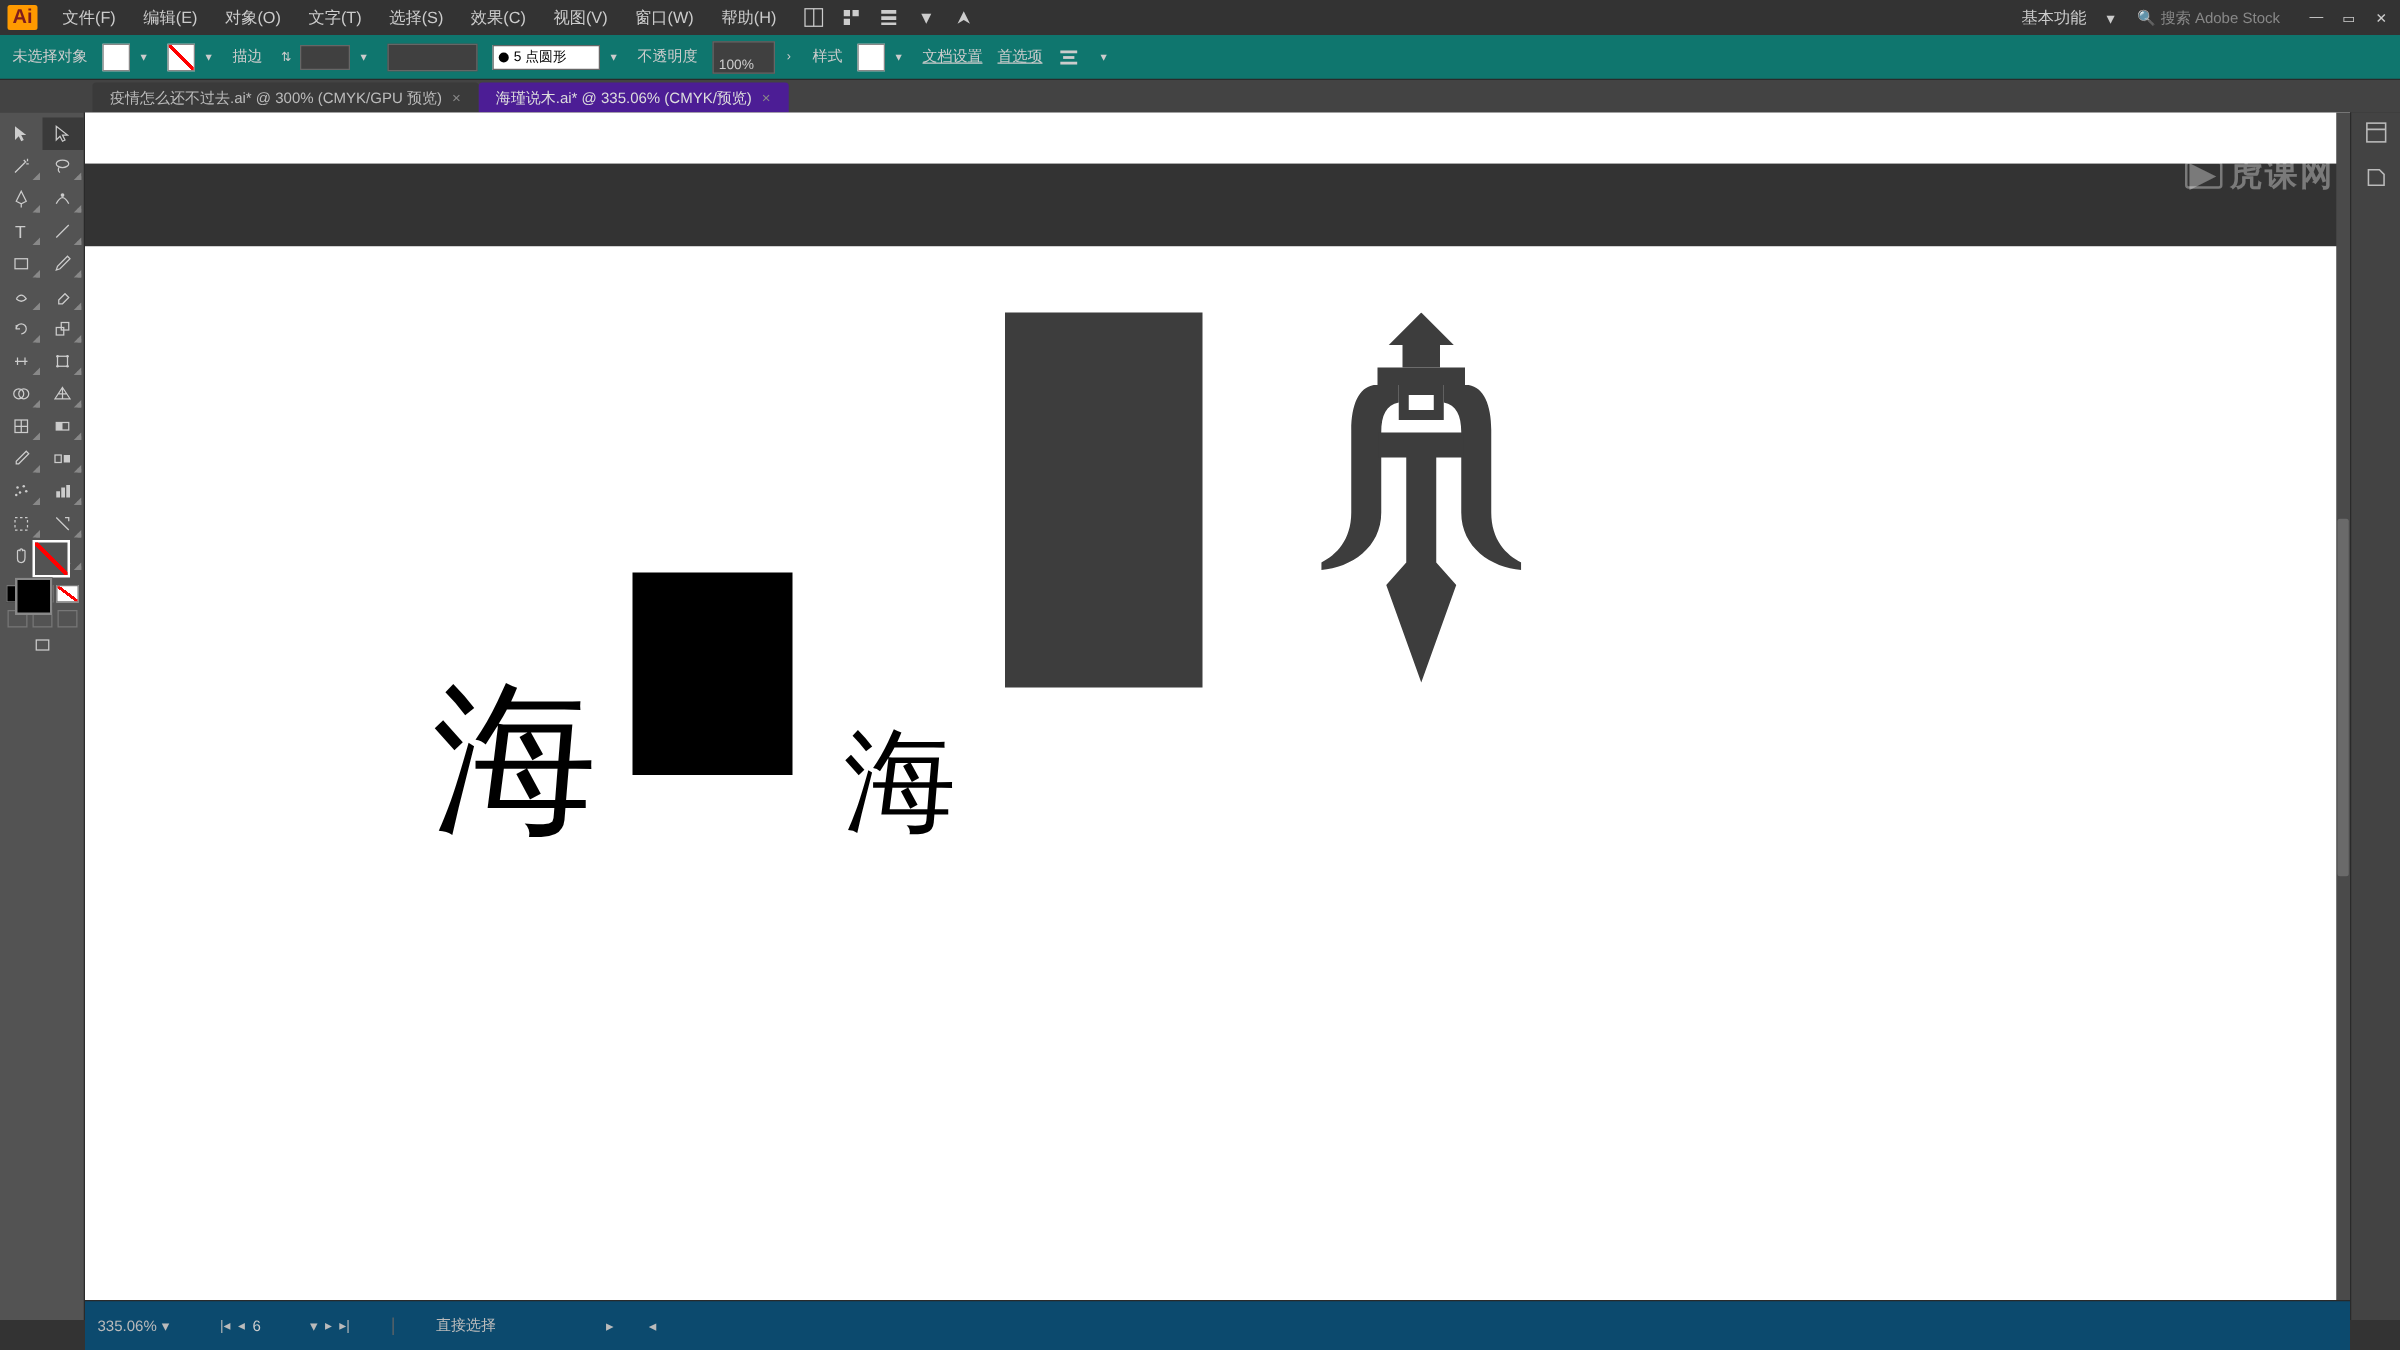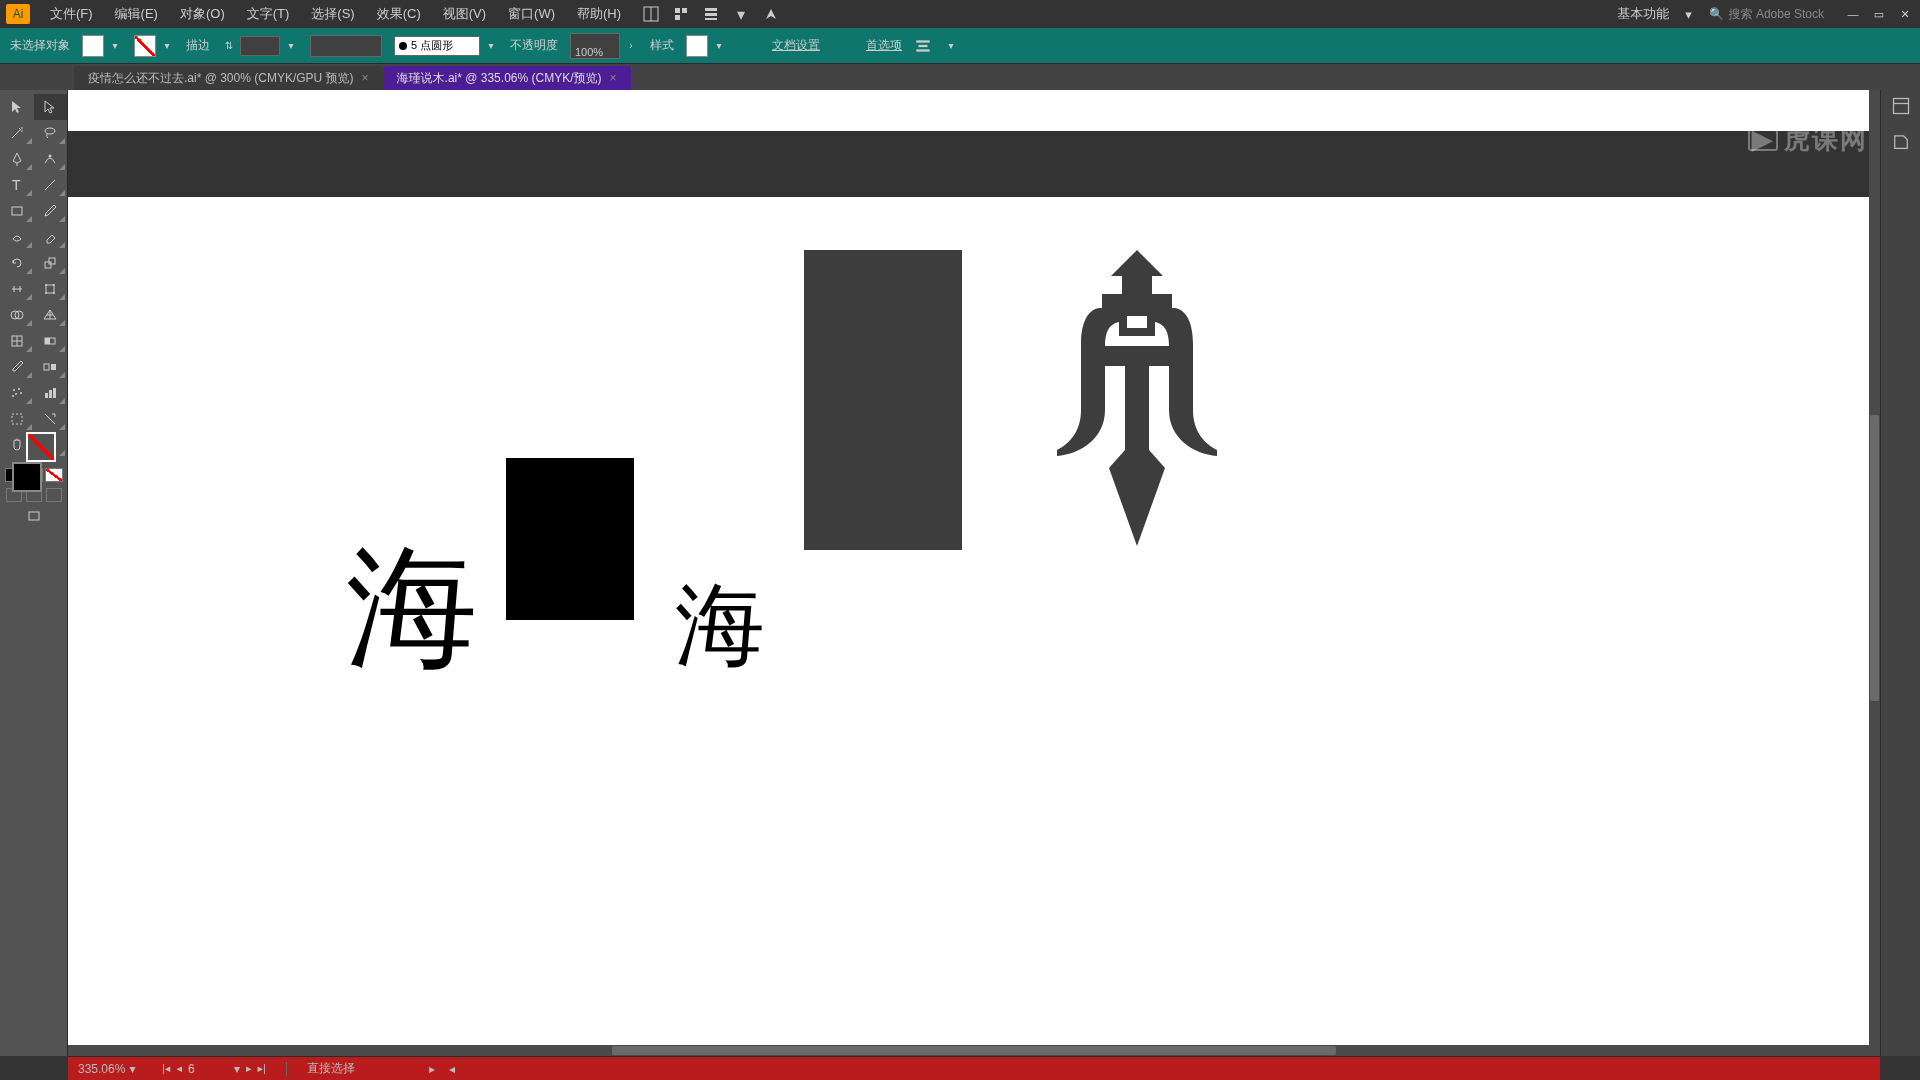--- a/index.html
+++ b/index.html
@@ -1,20 +1,20 @@
 <!DOCTYPE html>
 <html><head>
 <meta charset="utf-8">
 <style>
 * { margin: 0; padding: 0; box-sizing: border-box; font-family: "Microsoft YaHei", sans-serif; }
 body { width: 1920px; height: 1080px; background: #333; overflow: hidden; position: relative; }
 
 
 .menubar { height: 28px; background: #333; display: flex; align-items: center; padding: 0 6px; gap: 2px; }
-.ai-logo { width: 24px; height: 20px; background: #ff9a00; color: #14532d; font-weight: normal; font-size: 12px; display: flex; align-items: center; justify-content: center; border-radius: 2px; margin-right: 8px; }
+.ai-logo { width: 24px; height: 20px; background: #ff9a00; color: #7f1d1d; font-weight: bold; font-size: 16px; display: flex; align-items: center; justify-content: center; border-radius: 2px; margin-right: 8px; }
 .menu-item { color: #ccc; font-size: 13px; padding: 4px 10px; cursor: pointer; }
 .menubar-icons { margin-left: 10px; display: flex; gap: 14px; align-items: center; }
 .mb-icon { width: 16px; height: 16px; display: flex; align-items: center; justify-content: center; color: #ccc; }
 .menubar-right { margin-left: auto; display: flex; align-items: center; gap: 12px; }
 .workspace-sel { color: #ccc; font-size: 13px; padding: 2px 6px; display: flex; align-items: center; gap: 16px; }
 .search-box { display: flex; align-items: center; gap: 4px; color: #888; font-size: 12px; }
 .win-controls { display: flex; gap: 8px; margin-left: 8px; }
 .win-btn { width: 18px; height: 14px; color: #ccc; font-size: 11px; display: flex; align-items: center; justify-content: center; }
 
 
@@ -25,21 +25,21 @@
 .swatch-none { background: #fff; position: relative; }
 .swatch-none::after { content: ''; position: absolute; left: 0; top: 0; right: 0; bottom: 0; background: linear-gradient(to top right, transparent 45%, red 45%, red 55%, transparent 55%); }
 .dd-small { width: 14px; height: 14px; color: #ccc; font-size: 10px; display: flex; align-items: center; justify-content: center; }
 .stroke-width-input { width: 40px; height: 20px; background: #404040; border: 1px solid #666; }
 .brush-preview { width: 72px; height: 22px; background: #404040; border: 1px solid #666; }
 .pill { display: flex; align-items: center; gap: 4px; }
 .num-input { width: 50px; height: 20px; background: #404040; border: 1px solid #666; color: #ccc; font-size: 11px; text-align: left; padding: 12px 4px; }
 .profile-sel { display: flex; align-items: center; gap: 4px; }
 .profile-box { width: 86px; height: 20px; background: #fff; border: 1px solid #666; display: flex; align-items: center; padding: 0 4px; font-size: 11px; gap: 4px; }
 .profile-dot { width: 8px; height: 8px; border-radius: 50%; background: #000; }
-.link-btn { color: #ccc; font-size: 12px; text-decoration: underline; cursor: pointer; margin-left: 34px; }
+.link-btn { color: #ccc; font-size: 12px; text-decoration: underline; cursor: pointer; }
 .align-icon { width: 18px; height: 18px; display: flex; align-items: center; justify-content: center; color: #ccc; }
 
 
 .tabbar { height: 26px; background: #434343; display: flex; align-items: flex-end; padding-left: 74px; }
 .tab { height: 24px; padding: 0 14px; display: flex; align-items: center; gap: 8px; font-size: 12px; color: #bbb; border-top-left-radius: 3px; border-top-right-radius: 3px; }
 .tab.inactive { background: #3a3a3a; }
 .tab.active { background: #4c1d95; color: #ddd; }
 .tab-close { font-size: 12px; color: #888; }
 
 
@@ -80,21 +80,21 @@
 .hai-small { position: absolute; left: 607px; top: 475px; font-size: 90px; font-family: "SimSun", serif; color: #000; }
 .gray-rect { position: absolute; left: 736px; top: 160px; width: 158px; height: 300px; background: #3d3d3d; }
 
 .crest { position: absolute; left: 989px; top: 160px; width: 160px; height: 300px; }
 
 
 .rightstrip { width: 40px; background: #434343; border-left: 1px solid #2a2a2a; display: flex; flex-direction: column; align-items: center; padding-top: 6px; gap: 16px; }
 .rs-icon { width: 20px; height: 20px; color: #bbb; display: flex; align-items: center; justify-content: center; }
 
 
-.statusbar { height: 24px; background: #b91c1c; display: flex; align-items: center; padding: 0 10px; gap: 14px; color: #bbb; font-size: 12px; border-top: 1px solid #2a2a2a; position: absolute; left: 68px; right: 40px; bottom: 0; }
+.statusbar { height: 40px; background: #0c4a6e; display: flex; align-items: center; padding: 0 10px; gap: 28px; color: #bbb; font-size: 12px; border-top: 1px solid #2a2a2a; position: absolute; left: 68px; right: 40px; bottom: 0; }
 .sb-zoom { width: 70px; display: flex; align-items: center; gap: 4px; }
 .sb-nav { display: flex; align-items: center; gap: 6px; }
 .nav-btn { color: #bbb; font-size: 11px; }
 .artb-input { width: 40px; color: #ccc; }
 .sb-sep { width: 1px; height: 14px; background: #666; margin: 0 6px; }
 
 
 .hscroll { position: absolute; left: 68px; right: 40px; bottom: 24px; height: 11px; background: #4a4a4a; display: flex; align-items: center; }
 .hthumb { height: 9px; background: #6a6a6a; border-radius: 2px; margin-left: 30%; width: 40%; }
 .vscroll { position: absolute; right: 40px; top: 90px; bottom: 35px; width: 11px; background: #4a4a4a; }

